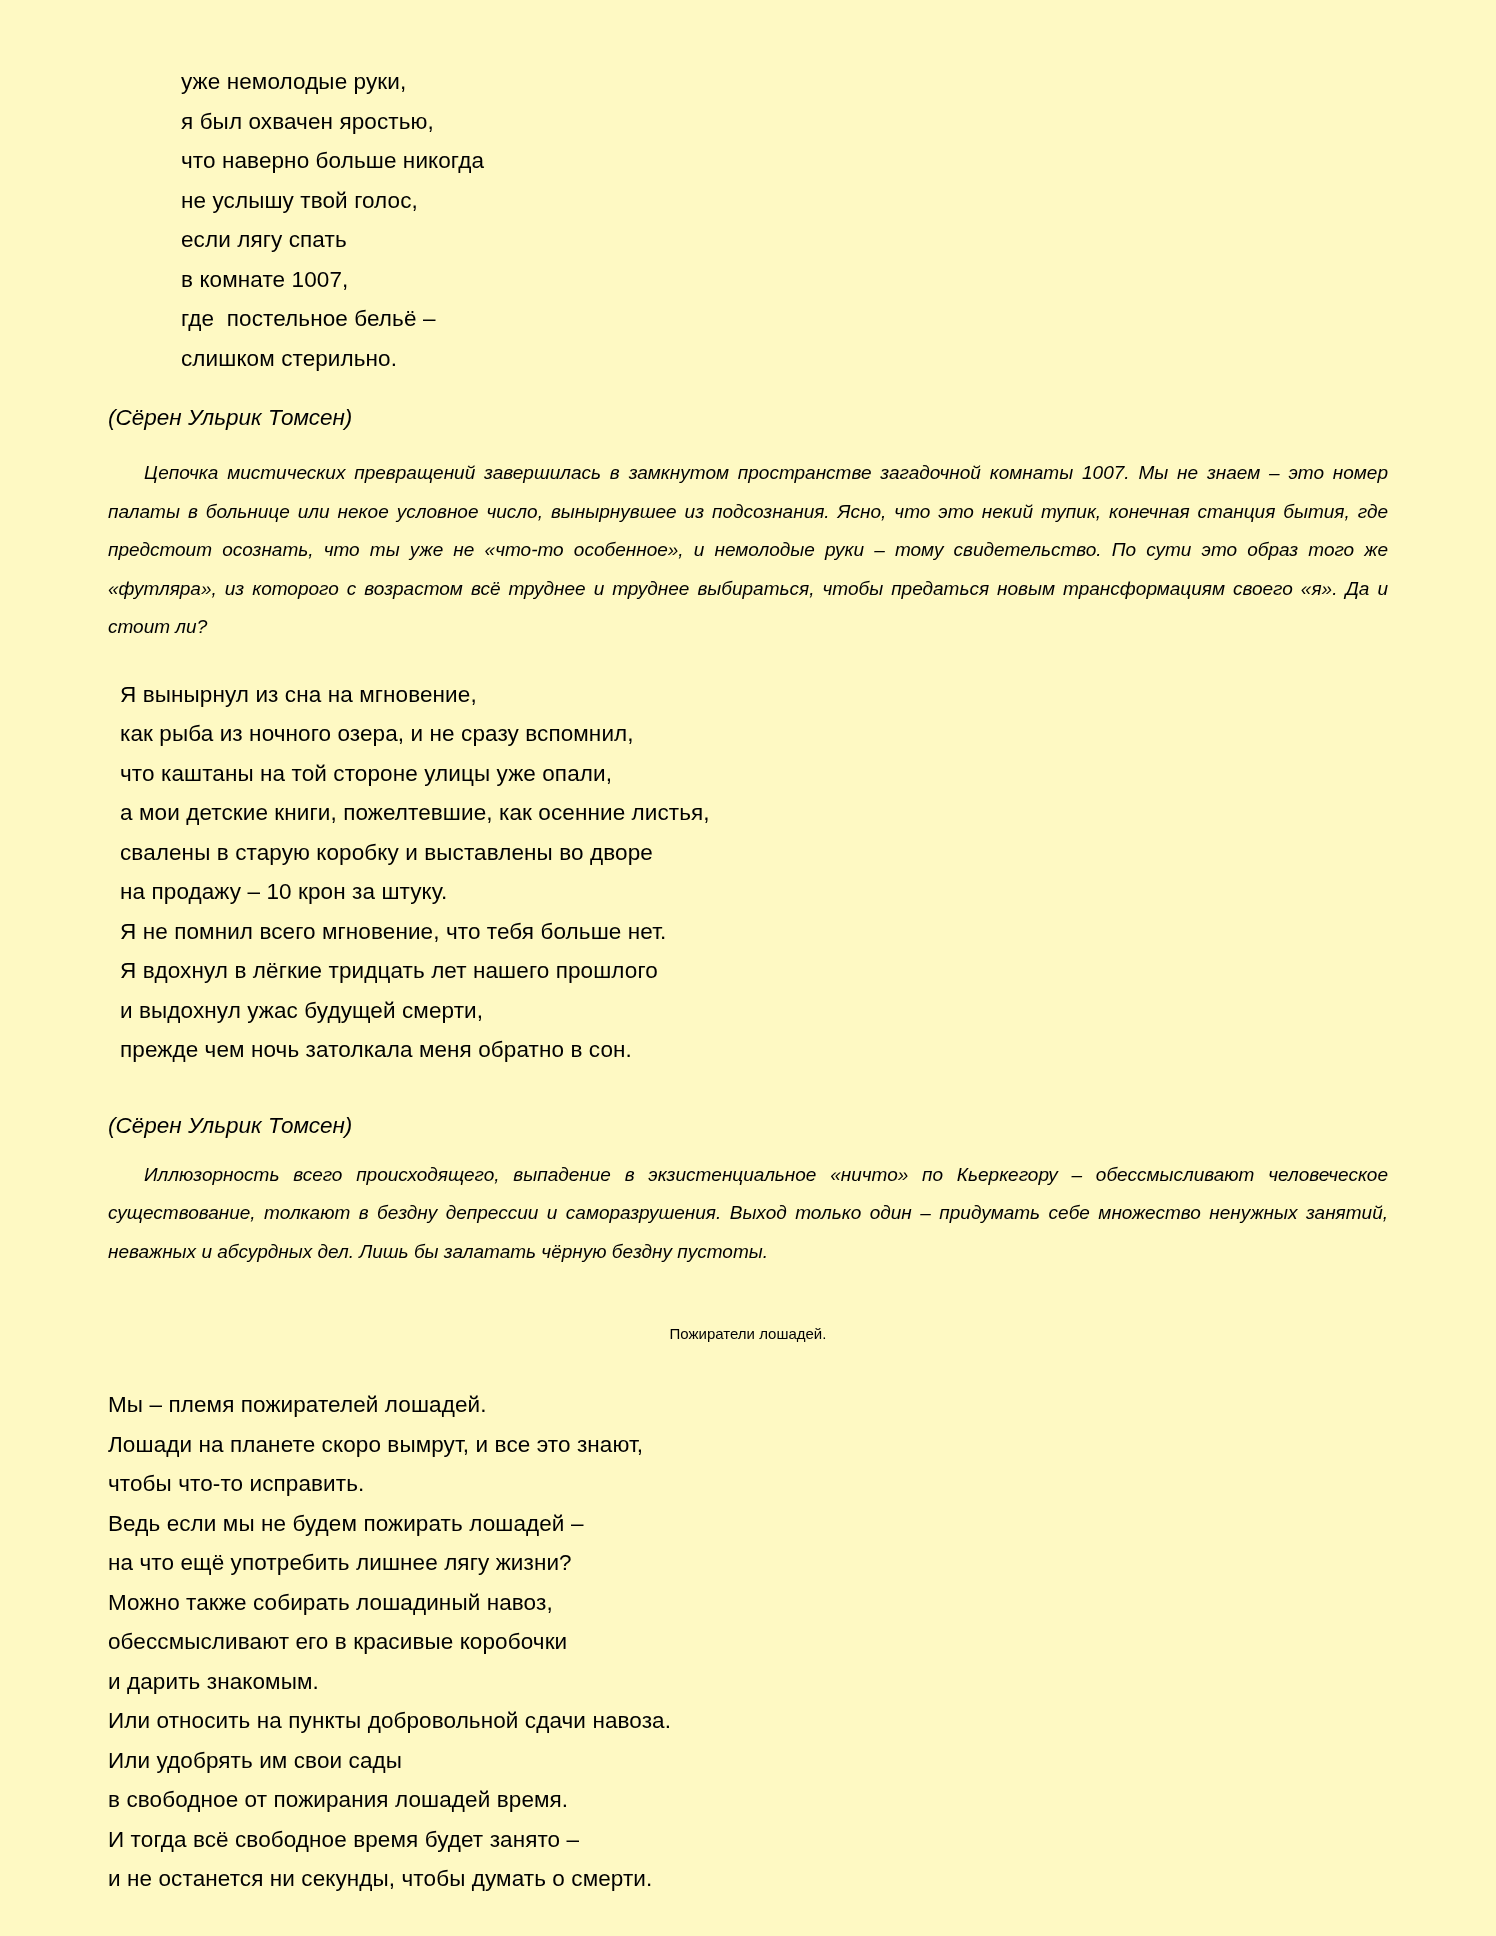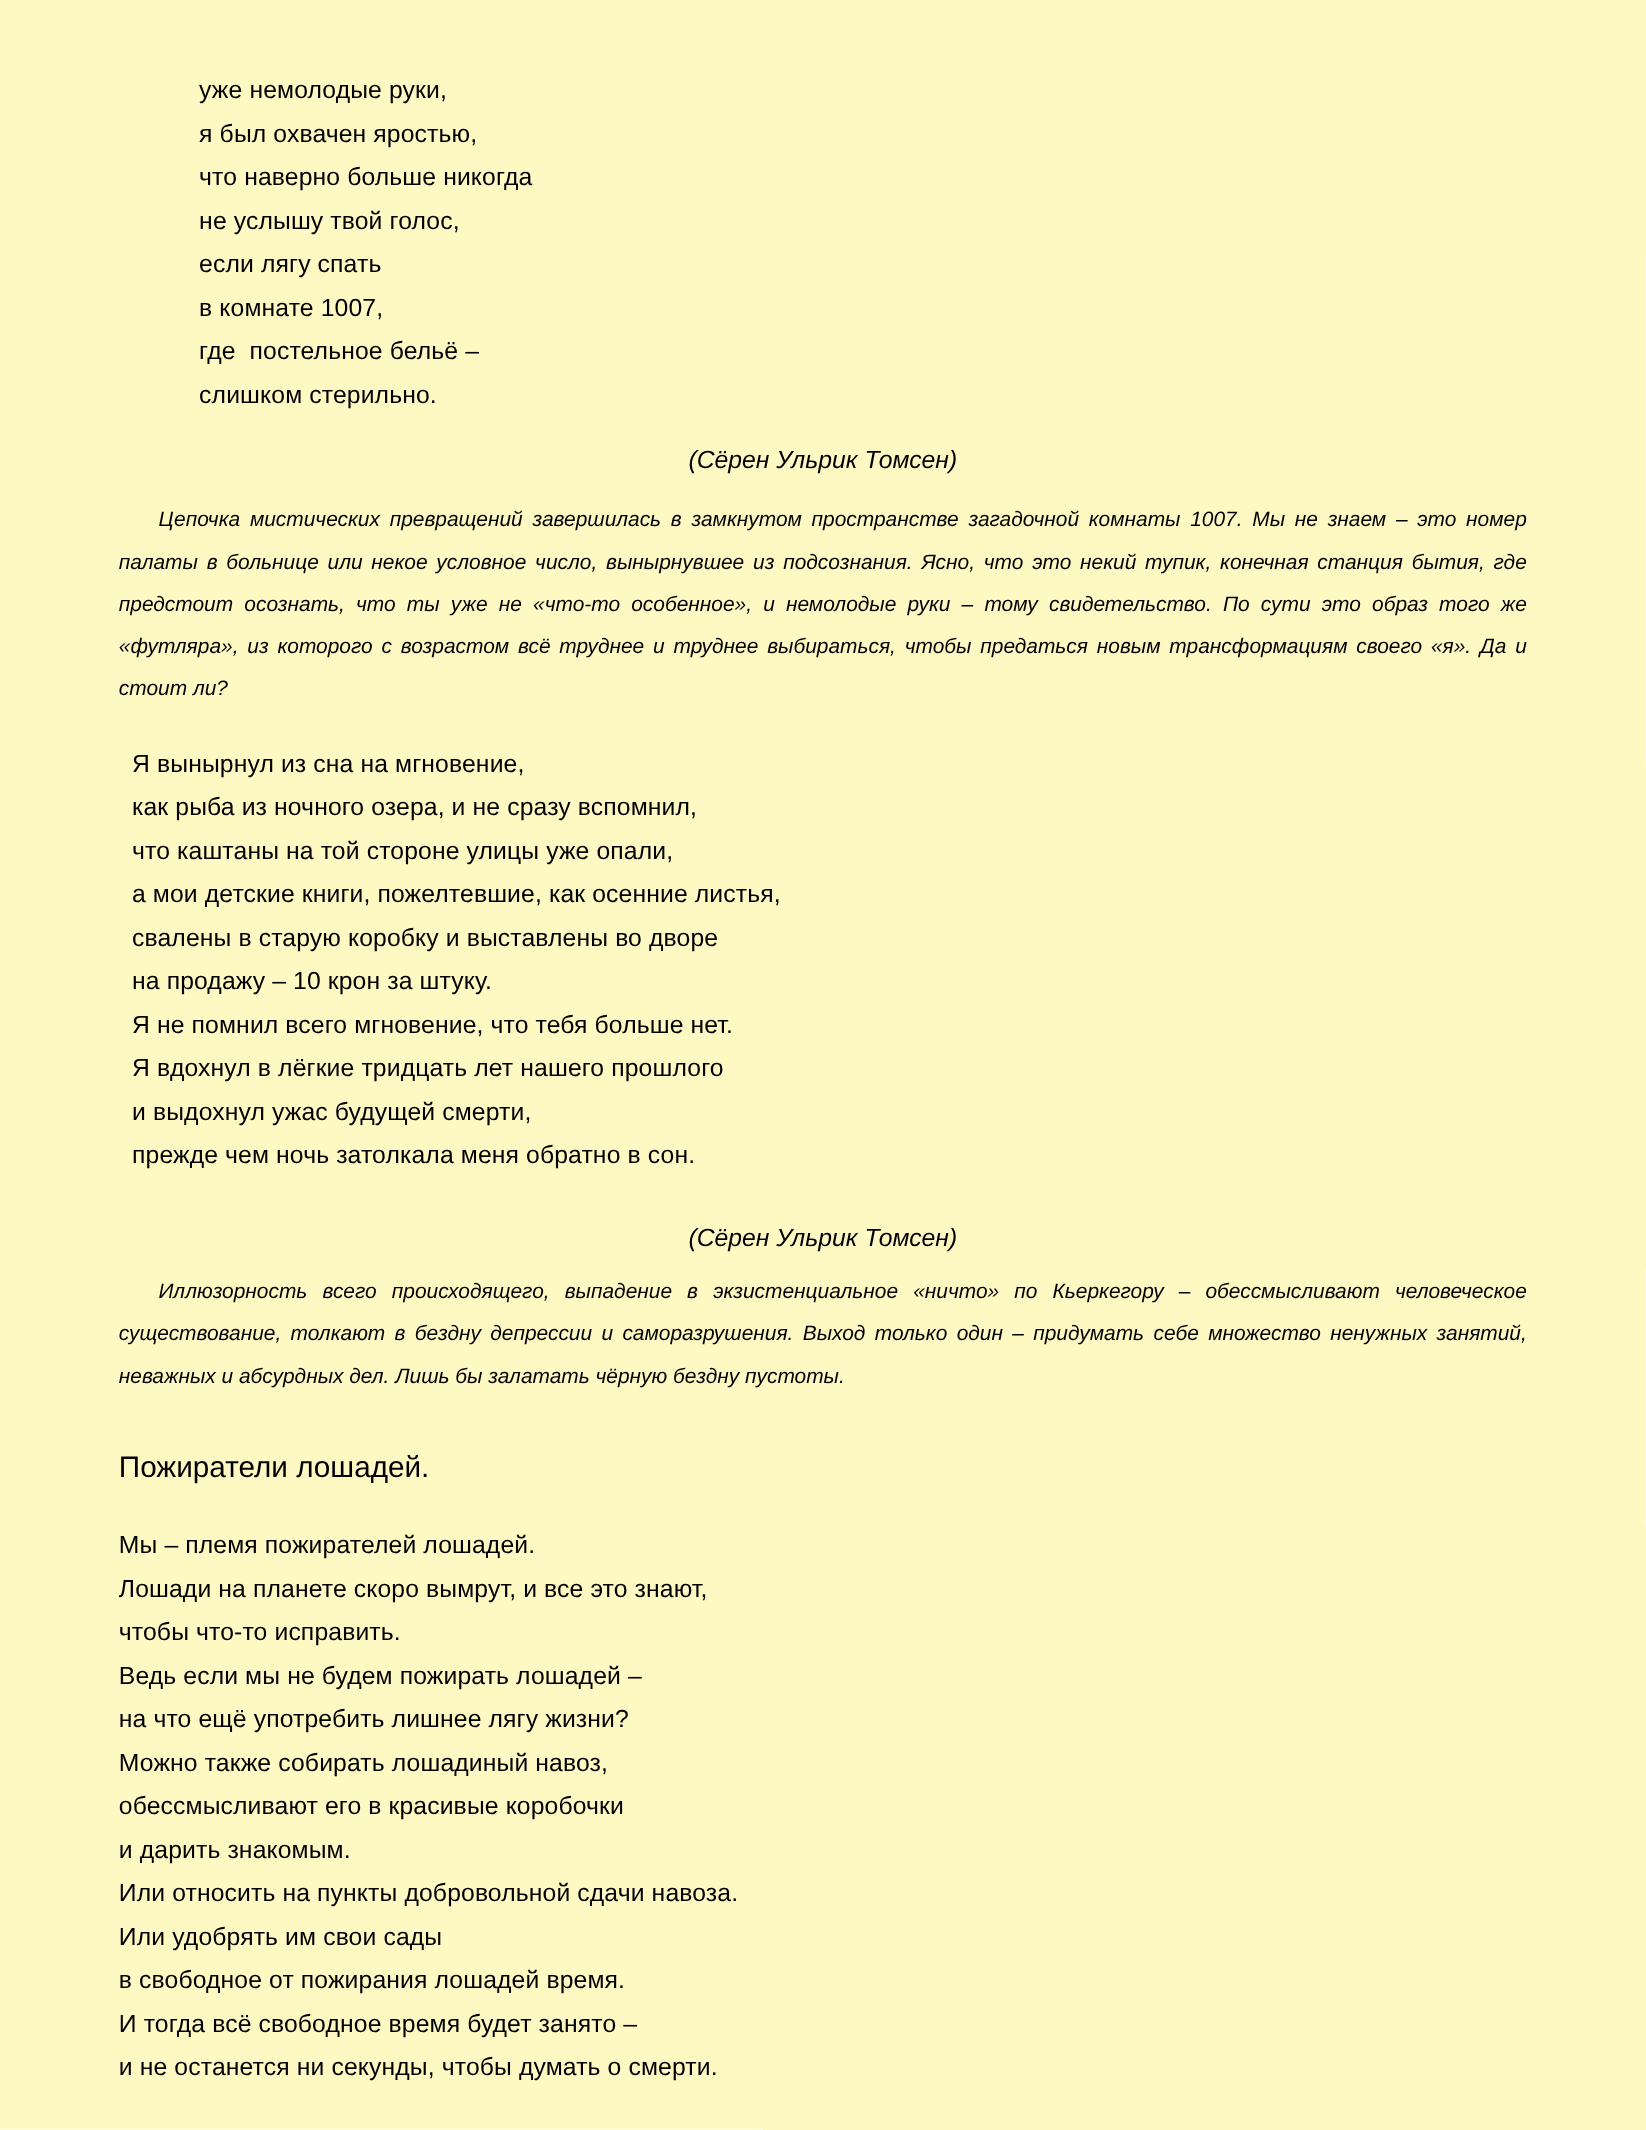--- a/index.html
+++ b/index.html
@@ -39,21 +39,21 @@
     white-space: pre;
     color: #000000;
   }
 
   .verse-1 { margin-left: 73px; margin-top: 0px; }
   .verse-2 { margin-left: 12px; }
   .verse-3 { margin-left: 0px; }
 
   
   .attribution {
-    text-align: center;
+    text-align: left;
     font-style: italic;
     font-size: 22.5px;
     line-height: 32px;
     color: #000000;
     white-space: pre;
   }
 
   
   .commentary {
     font-style: italic;
@@ -61,22 +61,22 @@
     line-height: 38.5px;
     text-align: justify;
     text-justify: inter-word;
     text-indent: 36px;
     margin: 0;
     color: #000000;
   }
 
   
   .section-title {
-    text-align: left;
-    font-size: 27px;
+    text-align: center;
+    font-size: 15px;
     line-height: 34px;
     color: #000000;
     white-space: pre;
   }
 
   
   .sp-14  { height: 14px; }
   .sp-20  { height: 20px; }
   .sp-24  { height: 24px; }
   .sp-28  { height: 28px; }

